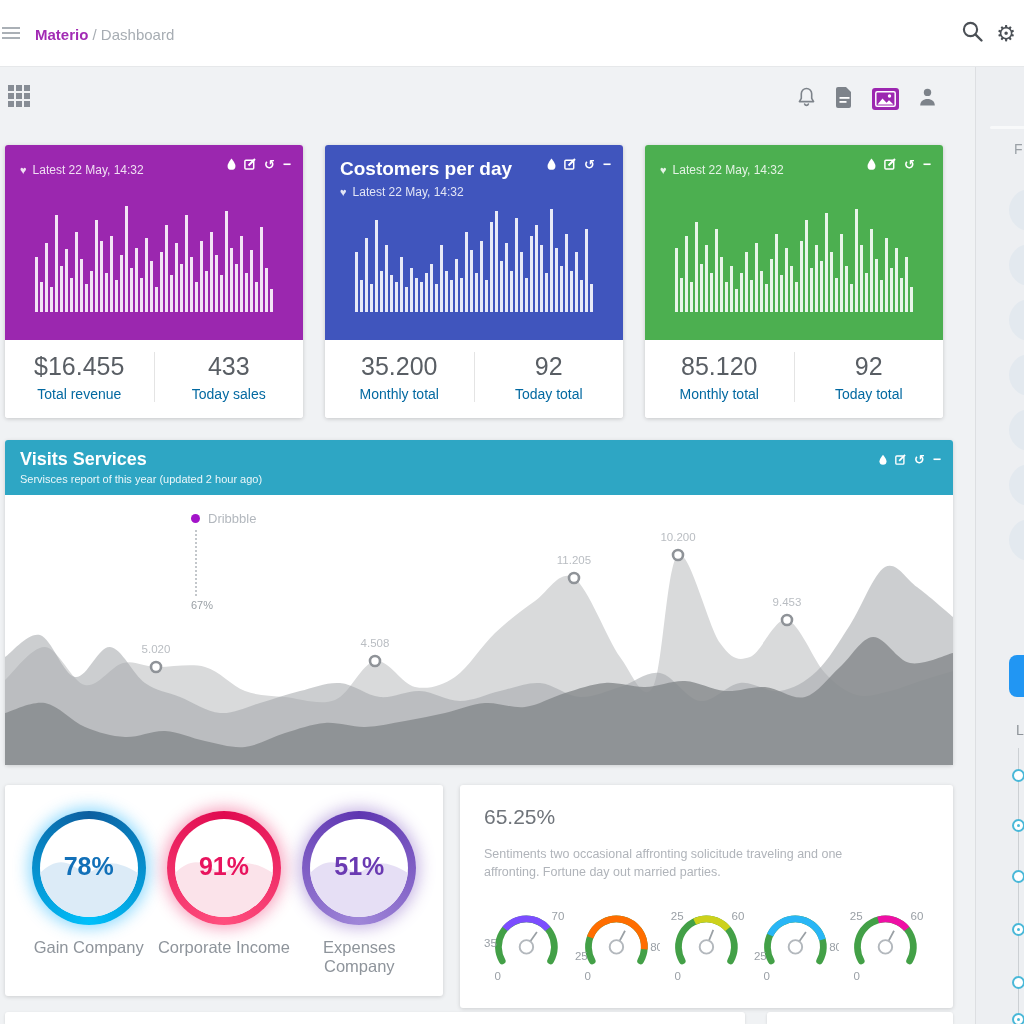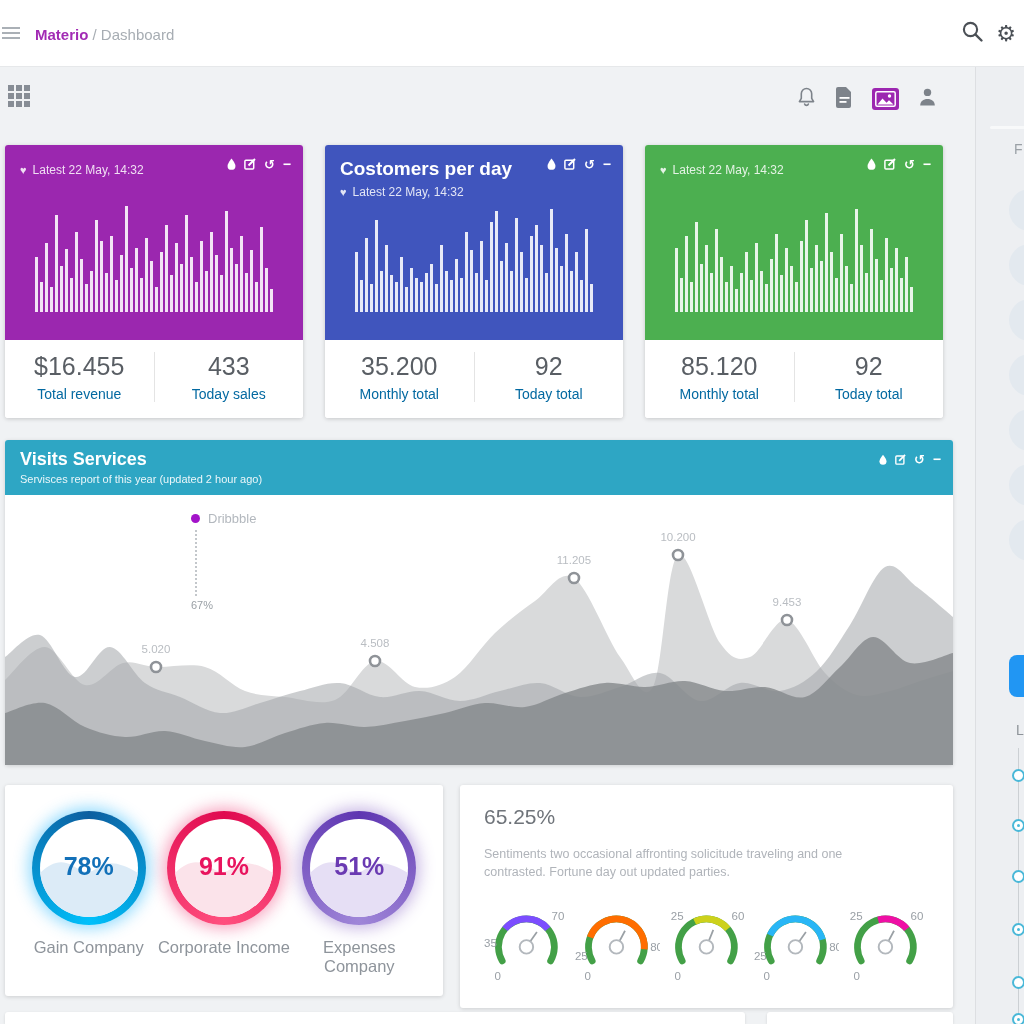--- a/index.html
+++ b/index.html
@@ -486,21 +486,21 @@
           </svg>
         <div class="donut-pct" style="color: rgb(106, 58, 178);">51%</div>
       </div>
     </div>
     <div class="donut-label">Expenses Company</div>
   </div>
 </div>
 
 <div class="senti-card">
   <div class="senti-headline">65.25%</div>
-  <div class="senti-desc">Sentiments two occasional affronting solicitude traveling and one contrasted. Fortune day out updated parties.</div>
+  <div class="senti-desc">Sentiments two occasional affronting solicitude traveling and one affronting. Fortune day out married parties.</div>
   <div class="gauges">
     <svg class="gauge" viewBox="0 0 89 82">
         <path d="M18.88526329025128,58.5 A29,29 0 1 1 69.11473670974873,58.5" fill="none" stroke="#43a047" stroke-width="7" stroke-linecap="round"></path>
         <path d="M21.78471114954964,25.359159319090356 A29,29 0 0 1 66.21528885045036,25.359159319090363" fill="none" stroke="#7c4dff" stroke-width="7" stroke-linecap="butt"></path>
         <line x1="41.13211781824477" y1="48.09576022144496" x2="54.89795229066988" y2="28.436111158509156" stroke="#9aa0a5" stroke-width="1.8"></line>
         <circle cx="44" cy="44" r="7" fill="#fff" stroke="#b3b8bd" stroke-width="2"></circle>
         <text x="0" y="44" font-size="12" fill="#9aa0a6">35</text>
         <text x="70" y="16" font-size="12" fill="#9aa0a6">70</text>
         <text x="11" y="78" font-size="12" fill="#9aa0a6">0</text>
       </svg>

